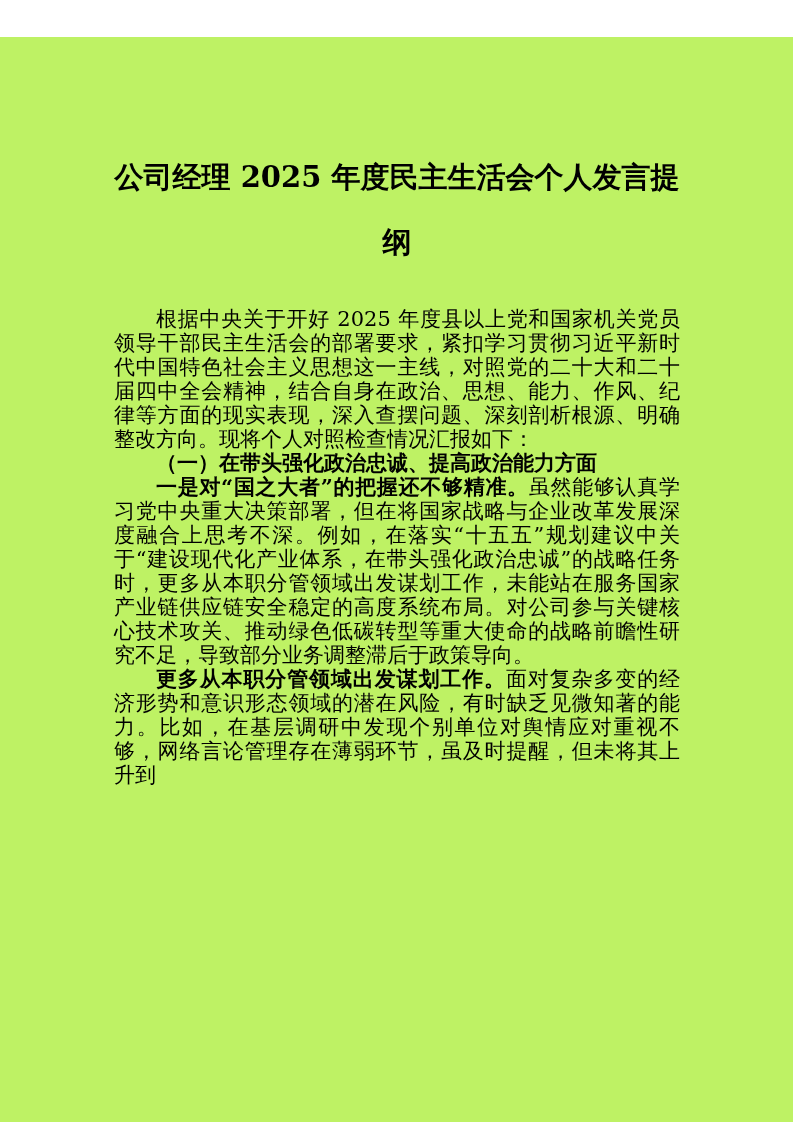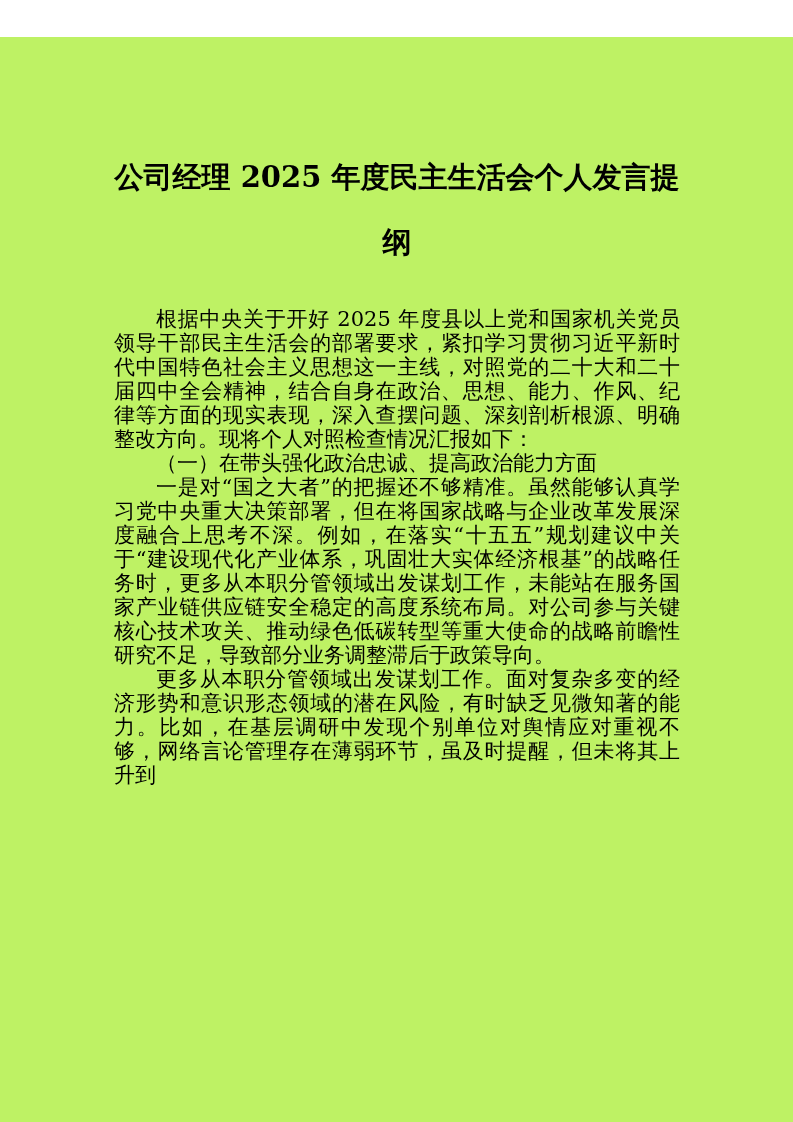--- a/index.html
+++ b/index.html
@@ -42,38 +42,38 @@
     padding: 0;
     text-indent: 2em;
   }
   .h1 {
     font-family: "DejaVu Sans", "Liberation Sans", sans-serif;
     font-weight: bold;
     text-indent: 2em;
     text-align: left;
   }
   .h2 {
-    font-weight: normal;
+    font-weight: bold;
     text-indent: 2em;
     text-align: left;
   }
   .lead {
-    font-weight: normal;
+    font-weight: bold;
   }
 </style>
 </head>
 <body>
 
 <div class="page">
 
   <div class="doc-title">
     <div>公司经理 2025 年度民主生活会个人发言提</div>
     <div>纲</div>
   </div>
 
   <div class="doc-body">
     <p>根据中央关于开好 2025 年度县以上党和国家机关党员领导干部民主生活会的部署要求，紧扣学习贯彻习近平新时代中国特色社会主义思想这一主线，对照党的二十大和二十届四中全会精神，结合自身在政治、思想、能力、作风、纪律等方面的现实表现，深入查摆问题、深刻剖析根源、明确整改方向。现将个人对照检查情况汇报如下：</p>
     <p class="h2">（一）在带头强化政治忠诚、提高政治能力方面</p>
-    <p><span class="lead">一是对“国之大者”的把握还不够精准。</span><span>虽然能够认真学习党中央重大决策部署，但在将国家战略与企业改革发展深度融合上思考不深。例如，在落实“十五五”规划建议中关于“建设现代化产业体系，巩固壮大实体经济根基”的战略任务时，更多从本职分管领域出发谋划工作，未能站在服务国家产业链供应链安全稳定的高度系统布局。对公司参与关键核心技术攻关、推动绿色低碳转型等重大使命的战略前瞻性研究不足，导致部分业务调整滞后于政策导向。</span></p>
+    <p><span class="lead">一是对“国之大者”的把握还不够精准。</span><span>虽然能够认真学习党中央重大决策部署，但在将国家战略与企业改革发展深度融合上思考不深。例如，在落实“十五五”规划建议中关于“建设现代化产业体系，在带头强化政治忠诚”的战略任务时，更多从本职分管领域出发谋划工作，未能站在服务国家产业链供应链安全稳定的高度系统布局。对公司参与关键核心技术攻关、推动绿色低碳转型等重大使命的战略前瞻性研究不足，导致部分业务调整滞后于政策导向。</span></p>
     <p><span class="lead">更多从本职分管领域出发谋划工作。</span><span>面对复杂多变的经济形势和意识形态领域的潜在风险，有时缺乏见微知著的能力。比如，在基层调研中发现个别单位对舆情应对重视不够，网络言论管理存在薄弱环节，虽及时提醒，但未将其上升到</span></p>
   </div>
 
 </div>
 
 </body></html>

